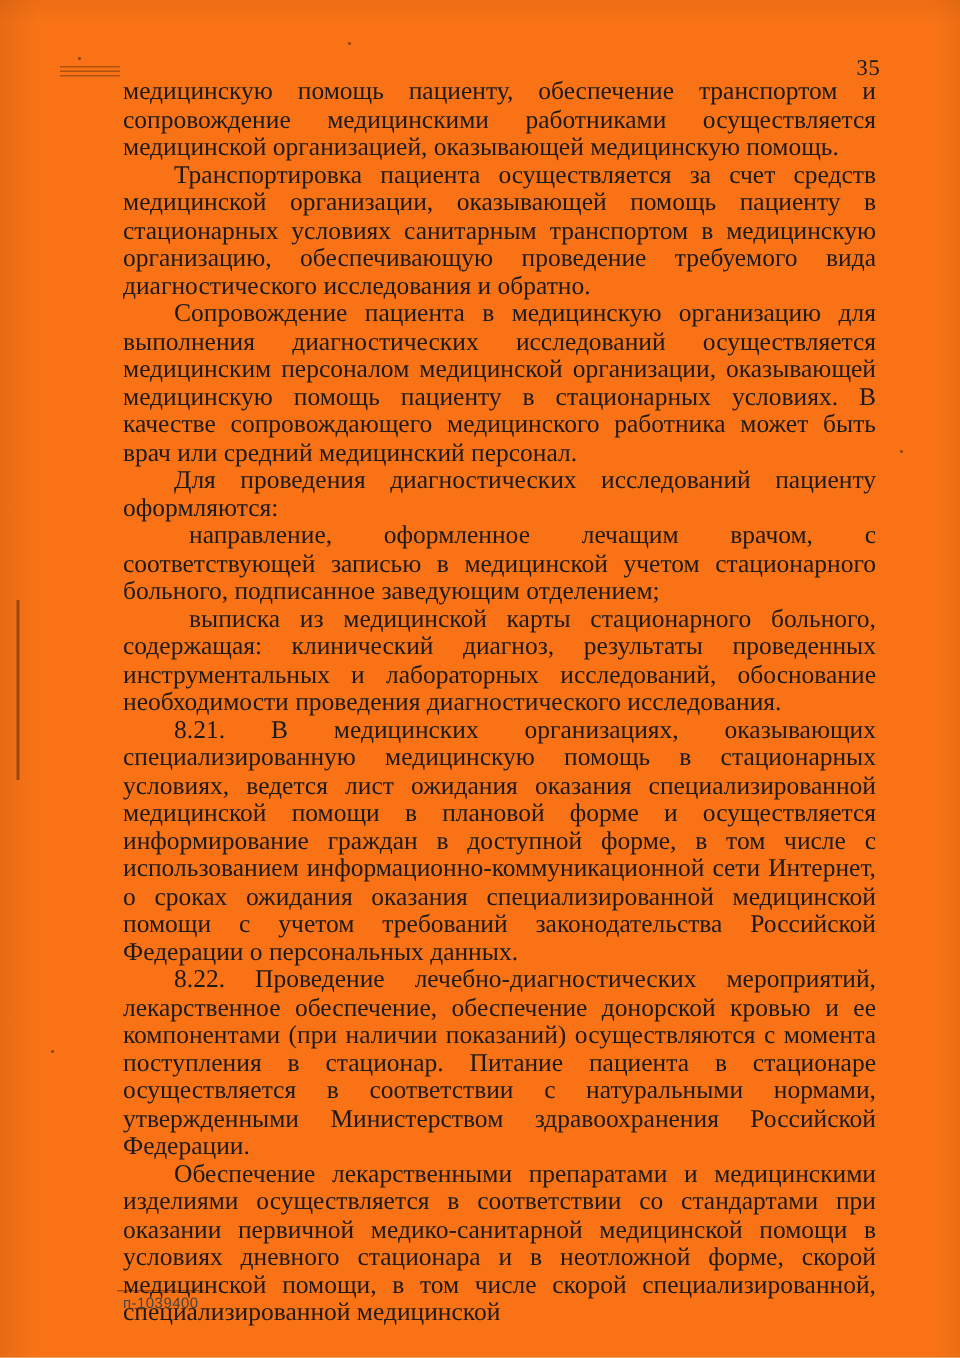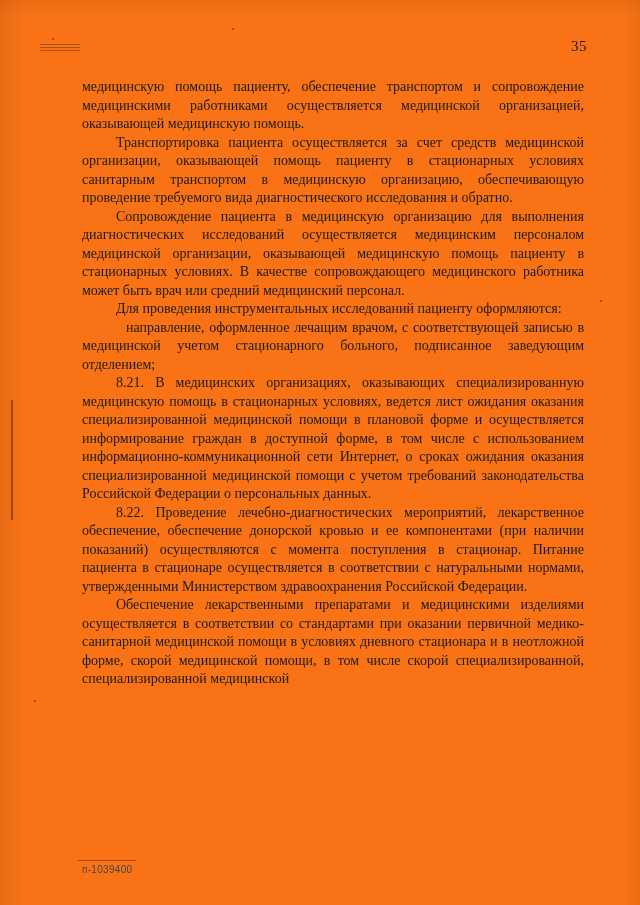--- a/index.html
+++ b/index.html
@@ -60,23 +60,23 @@
   .page-number {
     position: absolute;
     top: 38px;
     right: 53px;
     font-size: 15px;
     letter-spacing: 0.5px;
   }
   .content {
     position: absolute;
     left: 82px;
-    top: 78px;
+    top: 52px;
     width: 502px;
-    font-size: 14px;
+    font-size: 17px;
     line-height: 18.5px;
   }
   p {
     margin: 0;
     text-align: justify;
     text-justify: inter-word;
   }
   p.indent {
     text-indent: 34px;
   }
@@ -135,22 +135,23 @@
   <div class="speck" style="left:232px; top:28px; width:2px; height:2px;"></div>
   <div class="speck" style="left:600px; top:300px; width:2px; height:2px;"></div>
   <div class="speck" style="left:34px; top:700px; width:2px; height:2px;"></div>
 
   <div class="page-number">35</div>
 
   <div class="content">
     <p>медицинскую помощь пациенту, обеспечение транспортом и сопровождение медицинскими работниками осуществляется медицинской организацией, оказывающей медицинскую помощь.</p>
     <p class="indent">Транспортировка пациента осуществляется за счет средств медицинской организации, оказывающей помощь пациенту в стационарных условиях санитарным транспортом в медицинскую организацию, обеспечивающую проведение требуемого вида диагностического исследования и обратно.</p>
     <p class="indent">Сопровождение пациента в медицинскую организацию для выполнения диагностических исследований осуществляется медицинским персоналом медицинской организации, оказывающей медицинскую помощь пациенту в стационарных условиях. В качестве сопровождающего медицинского работника может быть врач или средний медицинский персонал.</p>
-    <p class="indent">Для проведения инструментальных исследований пациенту оформляются:</p>
+    <p class="indent">Для проведения диагностических исследований пациенту оформляются:</p>
     <p class="indent-big">направление, оформленное лечащим врачом, с соответствующей записью в медицинской учетом стационарного больного, подписанное заведующим отделением;</p>
+    <p class="indent-big">выписка из медицинской карты стационарного больного, содержащая: клинический диагноз, результаты проведенных инструментальных и лабораторных исследований, обоснование необходимости проведения диагностического исследования.</p>
     <p class="indent">8.21. В медицинских организациях, оказывающих специализированную медицинскую помощь в стационарных условиях, ведется лист ожидания оказания специализированной медицинской помощи в плановой форме и осуществляется информирование граждан в доступной форме, в том числе с использованием информационно-коммуникационной сети Интернет, о сроках ожидания оказания специализированной медицинской помощи с учетом требований законодательства Российской Федерации о персональных данных.</p>
     <p class="indent">8.22. Проведение лечебно-диагностических мероприятий, лекарственное обеспечение, обеспечение донорской кровью и ее компонентами (при наличии показаний) осуществляются с момента поступления в стационар. Питание пациента в стационаре осуществляется в соответствии с натуральными нормами, утвержденными Министерством здравоохранения Российской Федерации.</p>
     <p class="indent">Обеспечение лекарственными препаратами и медицинскими изделиями осуществляется в соответствии со стандартами при оказании первичной медико-санитарной медицинской помощи в условиях дневного стационара и в неотложной форме, скорой медицинской помощи, в том числе скорой специализированной, специализированной медицинской</p>
   </div>
 
   <div class="footer-rule"></div>
   <div class="footer-code">п-1039400</div>
 </div>
 
 </body></html>

